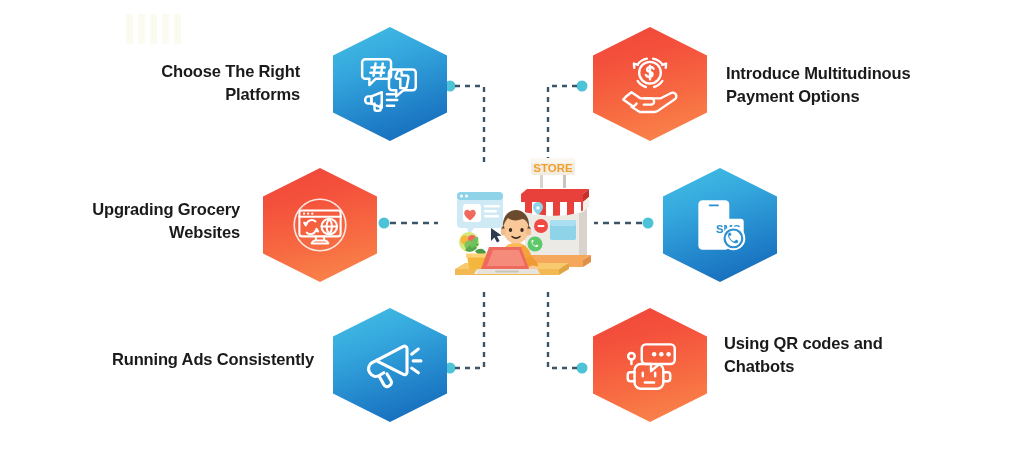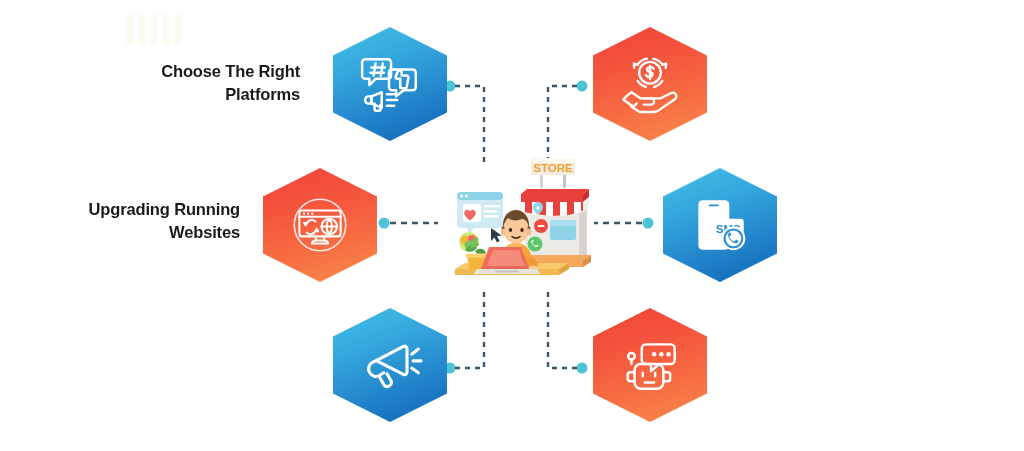--- a/index.html
+++ b/index.html
@@ -164,39 +164,41 @@
         <path d="M32 14.5 v13 M35.5 17.2 a3.4 3.4 0 0 0 -3.5 -1.6 c-3.6 .2 -3.9 4.2 -.3 4.6 c3.8 .4 3.6 4.5 -.2 4.8 a3.6 3.6 0 0 1 -3.6 -1.8"></path>
         <path d="M20 13 a14.5 14.5 0 0 1 9 -5.6 M44 13 a14.5 14.5 0 0 0 -9 -5.6"></path>
         <path d="M20.2 13.4 l-3.8 -1.2 .3 4.2 M43.8 13.4 l3.8 -1.2 -.3 4.2"></path>
         <path d="M20 29 a14.6 14.6 0 0 0 8 5.9 M44 29 a14.6 14.6 0 0 1 -8 5.9"></path>
         <path d="M9 44 l5 -4 l9 6 h10 a3 3 0 0 1 0 6 h-7"></path>
         <path d="M26 46 h16 l10 -5 a3.5 3.5 0 0 1 4 5.8 l-16 11 a7 7 0 0 1 -4 1.3 h-14 l-8 -5"></path>
         <path d="M9 44 l-3 3 10 7 3 -3"></path>
       </svg>
     </span>
   </div>
+  <div class="label left-align" id="label-payments">Introduce Multitudinous
+Payment Options</div>
 
   <div class="hex orange" id="hex-websites">
     <span class="glyph">
       <svg viewBox="0 0 64 64" fill="none" stroke="#ffffff" stroke-width="2" stroke-linecap="round" stroke-linejoin="round">
         <circle cx="32" cy="32" r="25" stroke-opacity="0.85" stroke-width="1.6"></circle>
         <rect x="12" y="18" width="40" height="25" rx="2.4"></rect>
         <path d="M12 24 h40"></path>
         <circle cx="16.5" cy="21" r="1.1" fill="#ffffff" stroke="none"></circle>
         <circle cx="20.5" cy="21" r="1.1" fill="#ffffff" stroke="none"></circle>
         <circle cx="24.5" cy="21" r="1.1" fill="#ffffff" stroke="none"></circle>
         <circle cx="41" cy="33.5" r="7.5"></circle>
         <path d="M33.5 33.5 h15 M41 26 c3.6 4.2 3.6 10.8 0 15 M41 26 c-3.6 4.2 -3.6 10.8 0 15"></path>
         <path d="M19 31 a5.2 5.2 0 0 1 8.6 -2.4 M27.8 37.4 a5.2 5.2 0 0 1 -8.6 2 "></path>
         <path d="M19.2 30.6 l-2.6 -.7 1.6 2.6 M27.6 37.6 l2.6 .6 -1.6 -2.6"></path>
         <path d="M28 43 v4 M36 43 v4 M24 50 h16 a4 4 0 0 0 -4 -3 h-8 a4 4 0 0 0 -4 3 z"></path>
       </svg>
     </span>
   </div>
-  <div class="label right-align" id="label-websites">Upgrading Running
+  <div class="label right-align" id="label-websites">Upgrading Grocery
 Websites</div>
 
   <div class="hex blue" id="hex-whatsapp">
     <span class="glyph">
       <svg viewBox="0 0 64 64">
         <g fill="#ffffff">
           <path d="M15 8 h22 a4 4 0 0 1 4 4 v40 a4 4 0 0 1 -4 4 h-22 a4 4 0 0 1 -4 -4 v-40 a4 4 0 0 1 4 -4 z"></path>
         </g>
         <g fill="none" stroke="#2a8fd0" stroke-width="1.8" stroke-linecap="round">
           <path d="M22 13 h8"></path>
@@ -213,37 +215,40 @@
   <div class="hex blue" id="hex-ads">
     <span class="glyph">
       <svg viewBox="0 0 64 64" fill="none" stroke="#ffffff" stroke-width="3" stroke-linecap="round" stroke-linejoin="round">
         <path d="M20 27 L45 14 a2.4 2.4 0 0 1 3.5 2.1 v23 a2.4 2.4 0 0 1 -3.5 2.1 L20 28.5 z"></path>
         <path d="M20 27 l-5.4 2.8 a6.6 6.6 0 0 0 -2.6 9 l.6 1 a6.6 6.6 0 0 0 9 2.4 L26 39.5"></path>
         <path d="M21.5 42.8 l4.6 8.4 a3.4 3.4 0 0 0 4.6 1.3 l1 -.6 a3.4 3.4 0 0 0 1.3 -4.6 L29 40.5"></path>
         <path d="M53 21.5 l6.5 -5 M54.5 28 h7.5 M53 35 l6.5 4.6"></path>
       </svg>
     </span>
   </div>
+  <div class="label right-align" id="label-ads">Running Ads Consistently</div>
 
   <div class="hex orange" id="hex-chatbots">
     <span class="glyph">
       <svg viewBox="0 0 64 64" fill="none" stroke="#ffffff" stroke-width="2.4" stroke-linecap="round" stroke-linejoin="round">
         <path d="M28 12 h24 a4 4 0 0 1 4 4 v11 a4 4 0 0 1 -4 4 h-11 l-8 7 v-7 h-5 a4 4 0 0 1 -4 -4 v-11 a4 4 0 0 1 4 -4 z"></path>
         <circle cx="36" cy="21.5" r="2.2" fill="#ffffff" stroke="none"></circle>
         <circle cx="43" cy="21.5" r="2.2" fill="#ffffff" stroke="none"></circle>
         <circle cx="50" cy="21.5" r="2.2" fill="#ffffff" stroke="none"></circle>
         <rect x="17" y="31" width="28" height="24" rx="6"></rect>
         <path d="M25 39.5 v3.5 M37 39.5 v3.5 M27 49 h9"></path>
         <path d="M17 39 h-4 a2.6 2.6 0 0 0 -2.6 2.6 v3.6 a2.6 2.6 0 0 0 2.6 2.6 h4"></path>
         <path d="M45 39 h4 a2.6 2.6 0 0 1 2.6 2.6 v3.6 a2.6 2.6 0 0 1 -2.6 2.6 h-4"></path>
         <path d="M14 31 v-4.5"></path>
         <circle cx="14" cy="23.5" r="3.2"></circle>
       </svg>
     </span>
   </div>
+  <div class="label left-align" id="label-chatbots">Using QR codes and
+Chatbots</div>
 
   <div id="center-illustration">
     <svg viewBox="0 0 152 140">
 
       <rect x="93" y="22" width="3" height="16" fill="#d8d3cb"></rect>
       <rect x="116" y="22" width="3" height="16" fill="#c9c4bc"></rect>
 
       <rect x="84" y="8" width="44" height="17" rx="2.5" fill="#f3ece0"></rect>
       <rect x="84" y="8" width="44" height="5" rx="2.5" fill="#fbf6ee"></rect>
       <text x="106" y="21.5" font-family="Liberation Sans, sans-serif" font-size="11.5" font-weight="700" fill="#f0a030" text-anchor="middle">STORE</text>

